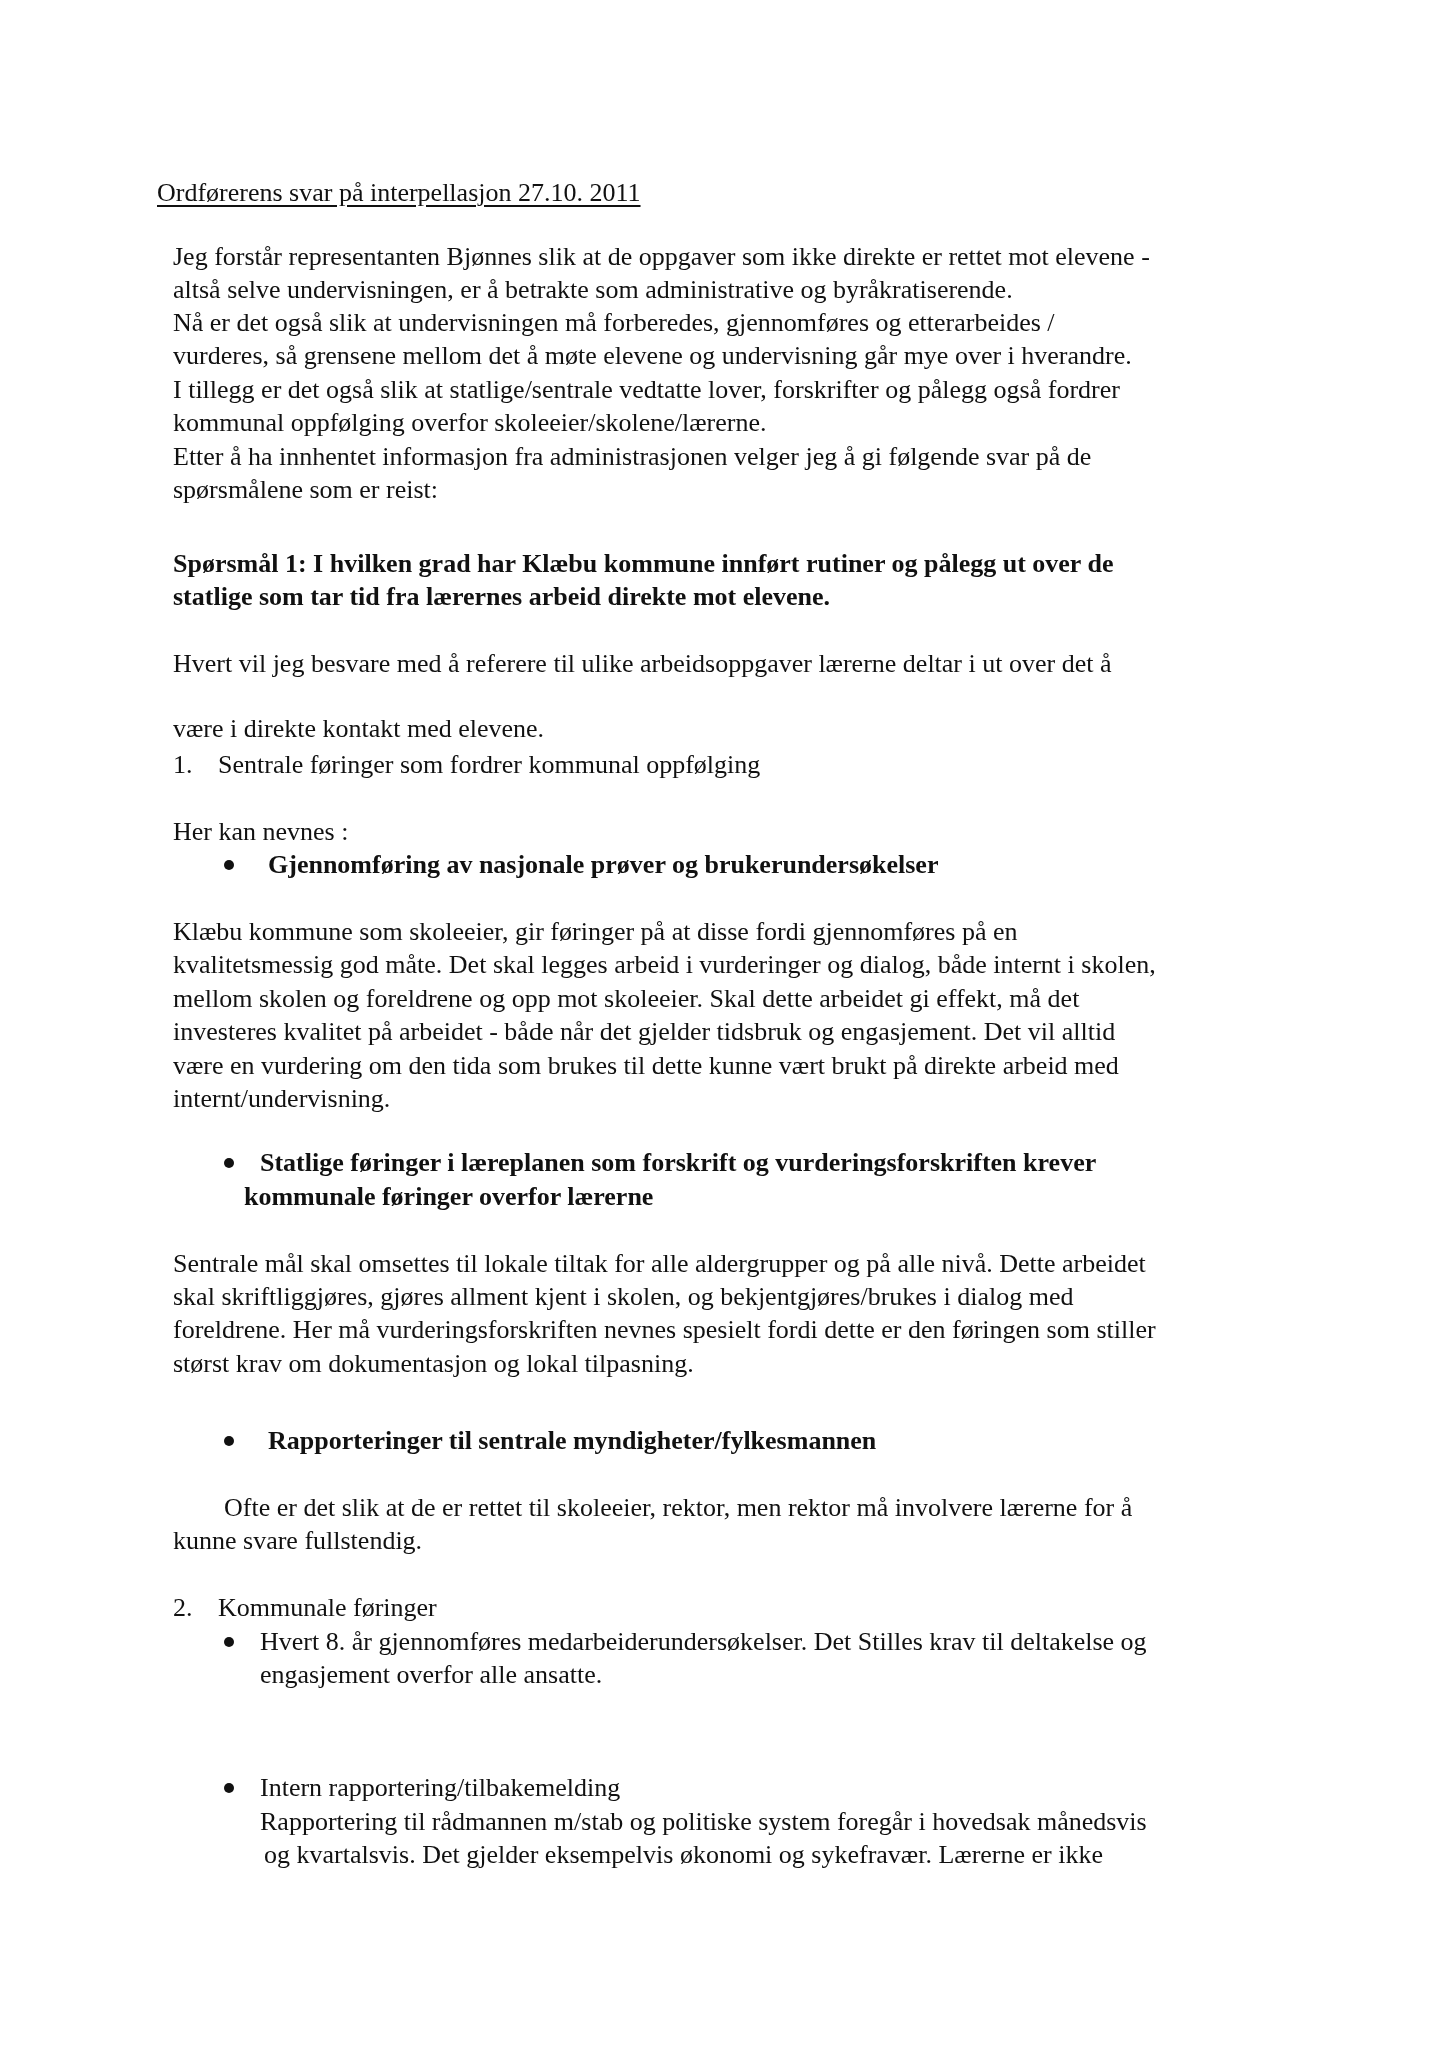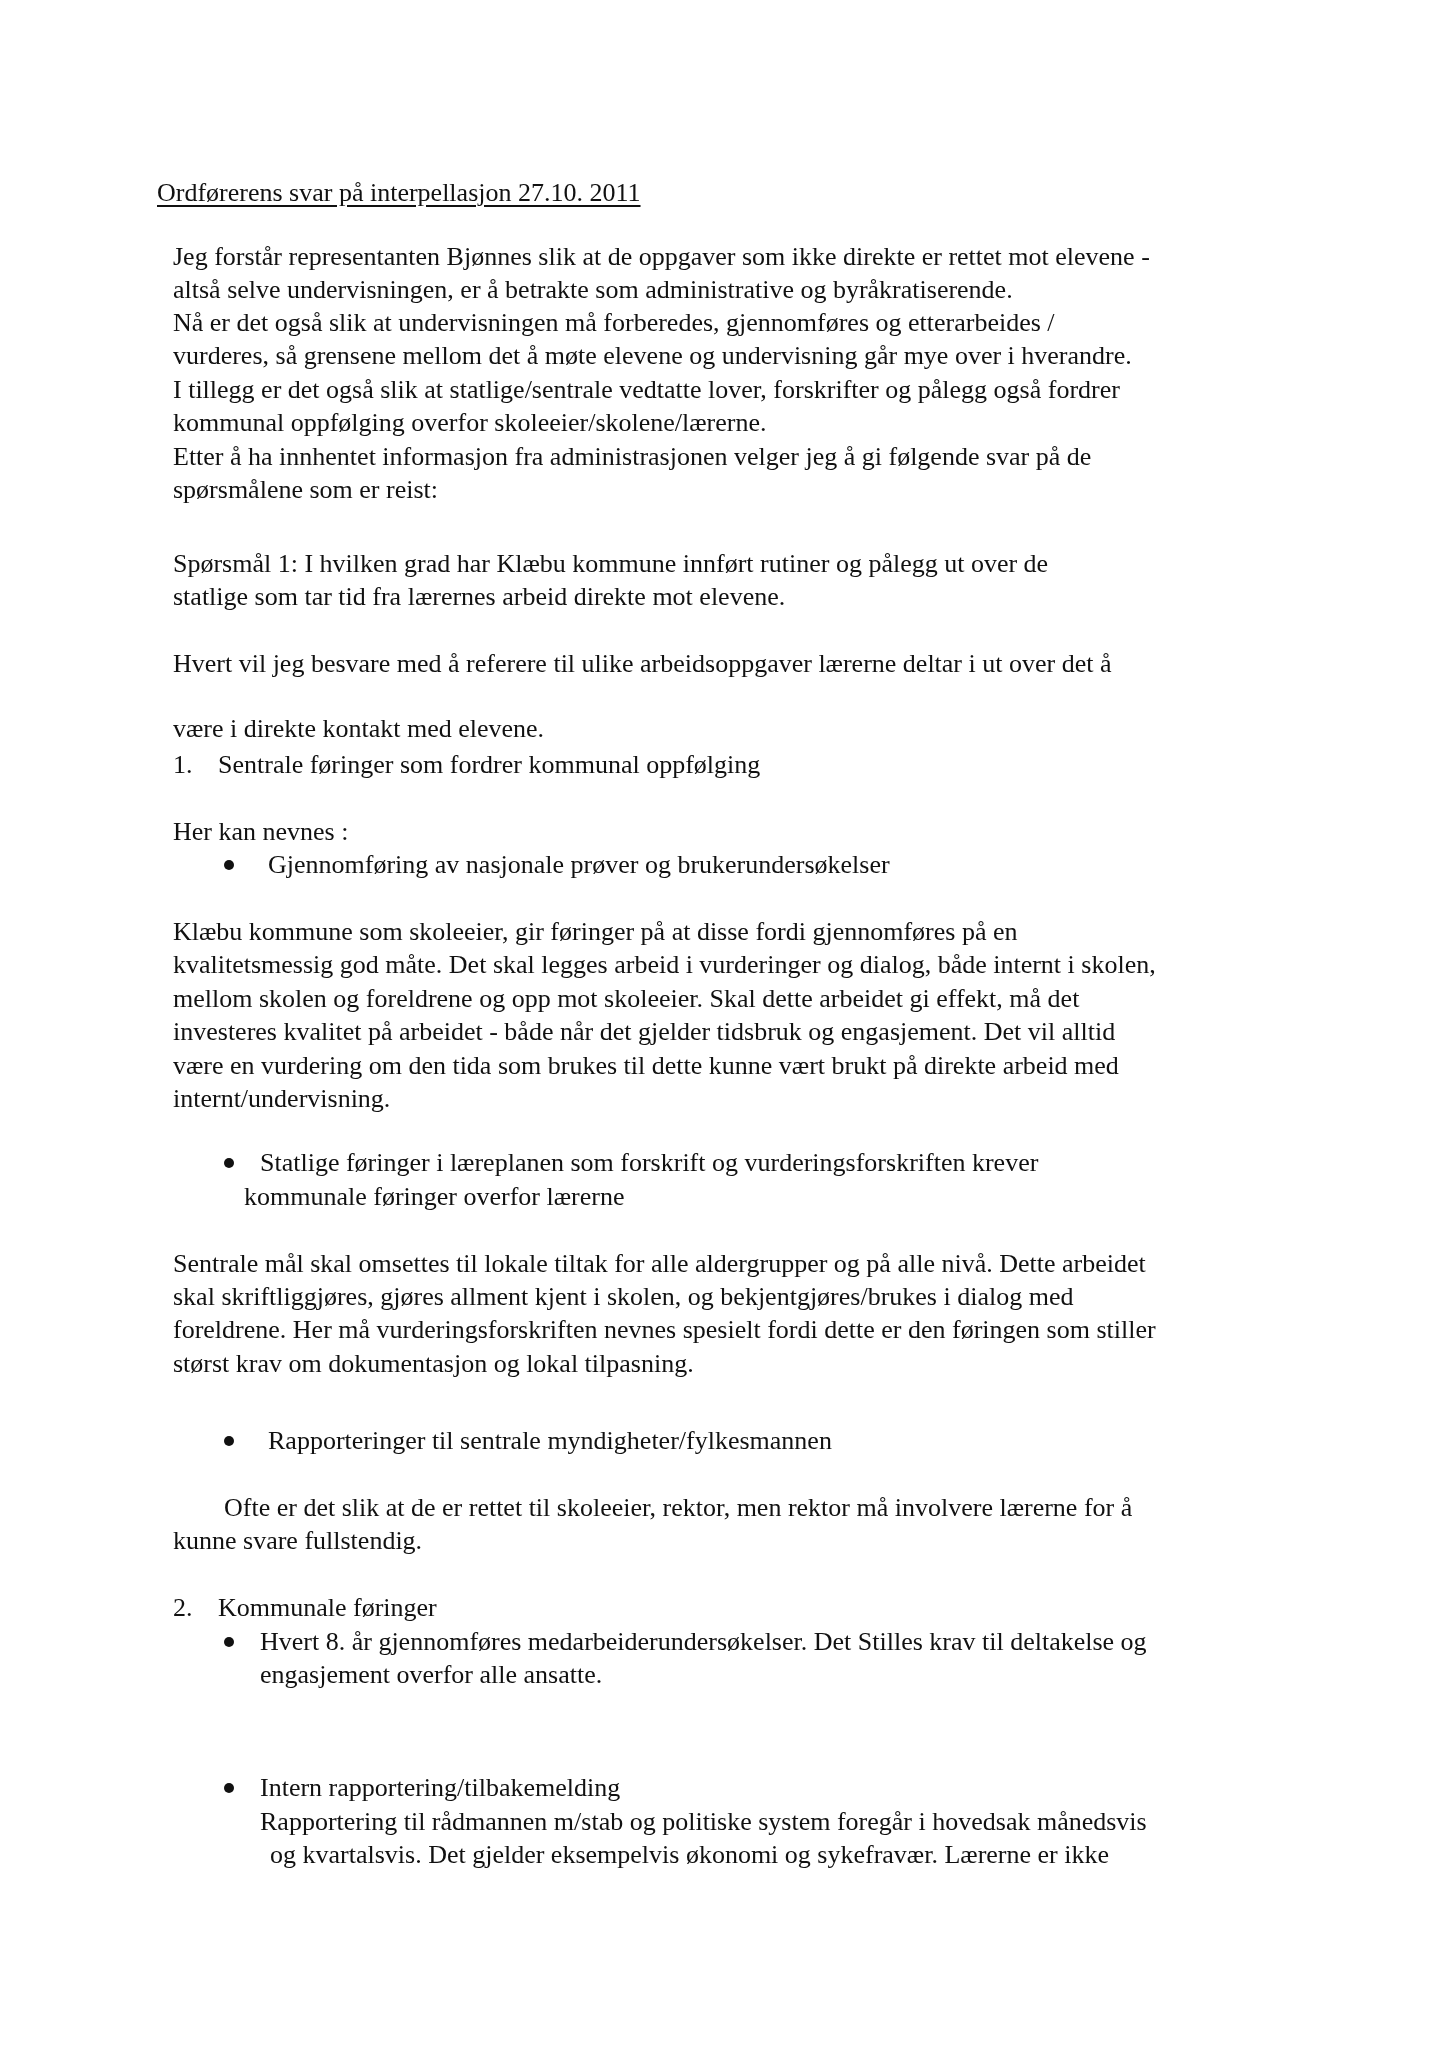--- a/index.html
+++ b/index.html
@@ -5,21 +5,21 @@
   html, body { margin: 0; padding: 0; background: #ffffff; }
   body {
     width: 1448px; height: 2048px; position: relative; overflow: hidden;
     font-family: "Liberation Serif", "DejaVu Serif", serif;
     color: #111111;
     font-size: 26px;
   }
   .line { position: absolute; white-space: nowrap; line-height: 33px; }
   .title { left: 157px; top: 176px; text-decoration: underline; text-underline-offset: 4px; text-decoration-thickness: 2px; }
   .p { left: 173px; }
-  .b { font-weight: normal; }
+  .b { font-weight: bold; }
   .bullet { position: absolute; width: 10px; height: 10px; border-radius: 50%; background: #111; }
   .num { position: absolute; }
 </style>
 </head>
 <body>
 
 <div>
 
   <div class="line title">Ordførerens svar på interpellasjon 27.10. 2011</div>
 
@@ -80,16 +80,16 @@
     <div class="line num" style="left:173px; top:1591px">2.</div>
     <div class="line" style="left:218px; top:1591px">Kommunale føringer</div>
 
     <span class="bullet" style="left:224px; top:1637px"></span>
     <div class="line" style="left:260px; top:1625px">Hvert 8. år gjennomføres medarbeiderundersøkelser. Det Stilles krav til deltakelse og</div>
     <div class="line" style="left:260px; top:1658px">engasjement overfor alle ansatte.</div>
 
     <span class="bullet" style="left:224px; top:1783px"></span>
     <div class="line" style="left:260px; top:1771px">Intern rapportering/tilbakemelding</div>
     <div class="line" style="left:260px; top:1805px">Rapportering til rådmannen m/stab og politiske system foregår i hovedsak månedsvis</div>
-    <div class="line" style="left:270px; top:1838px">og kvartalsvis. Det gjelder eksempelvis økonomi og sykefravær. Lærerne er ikke</div>
+    <div class="line" style="left:264px; top:1838px">og kvartalsvis. Det gjelder eksempelvis økonomi og sykefravær. Lærerne er ikke</div>
   </div>
 
 </div>
 
 </body></html>

